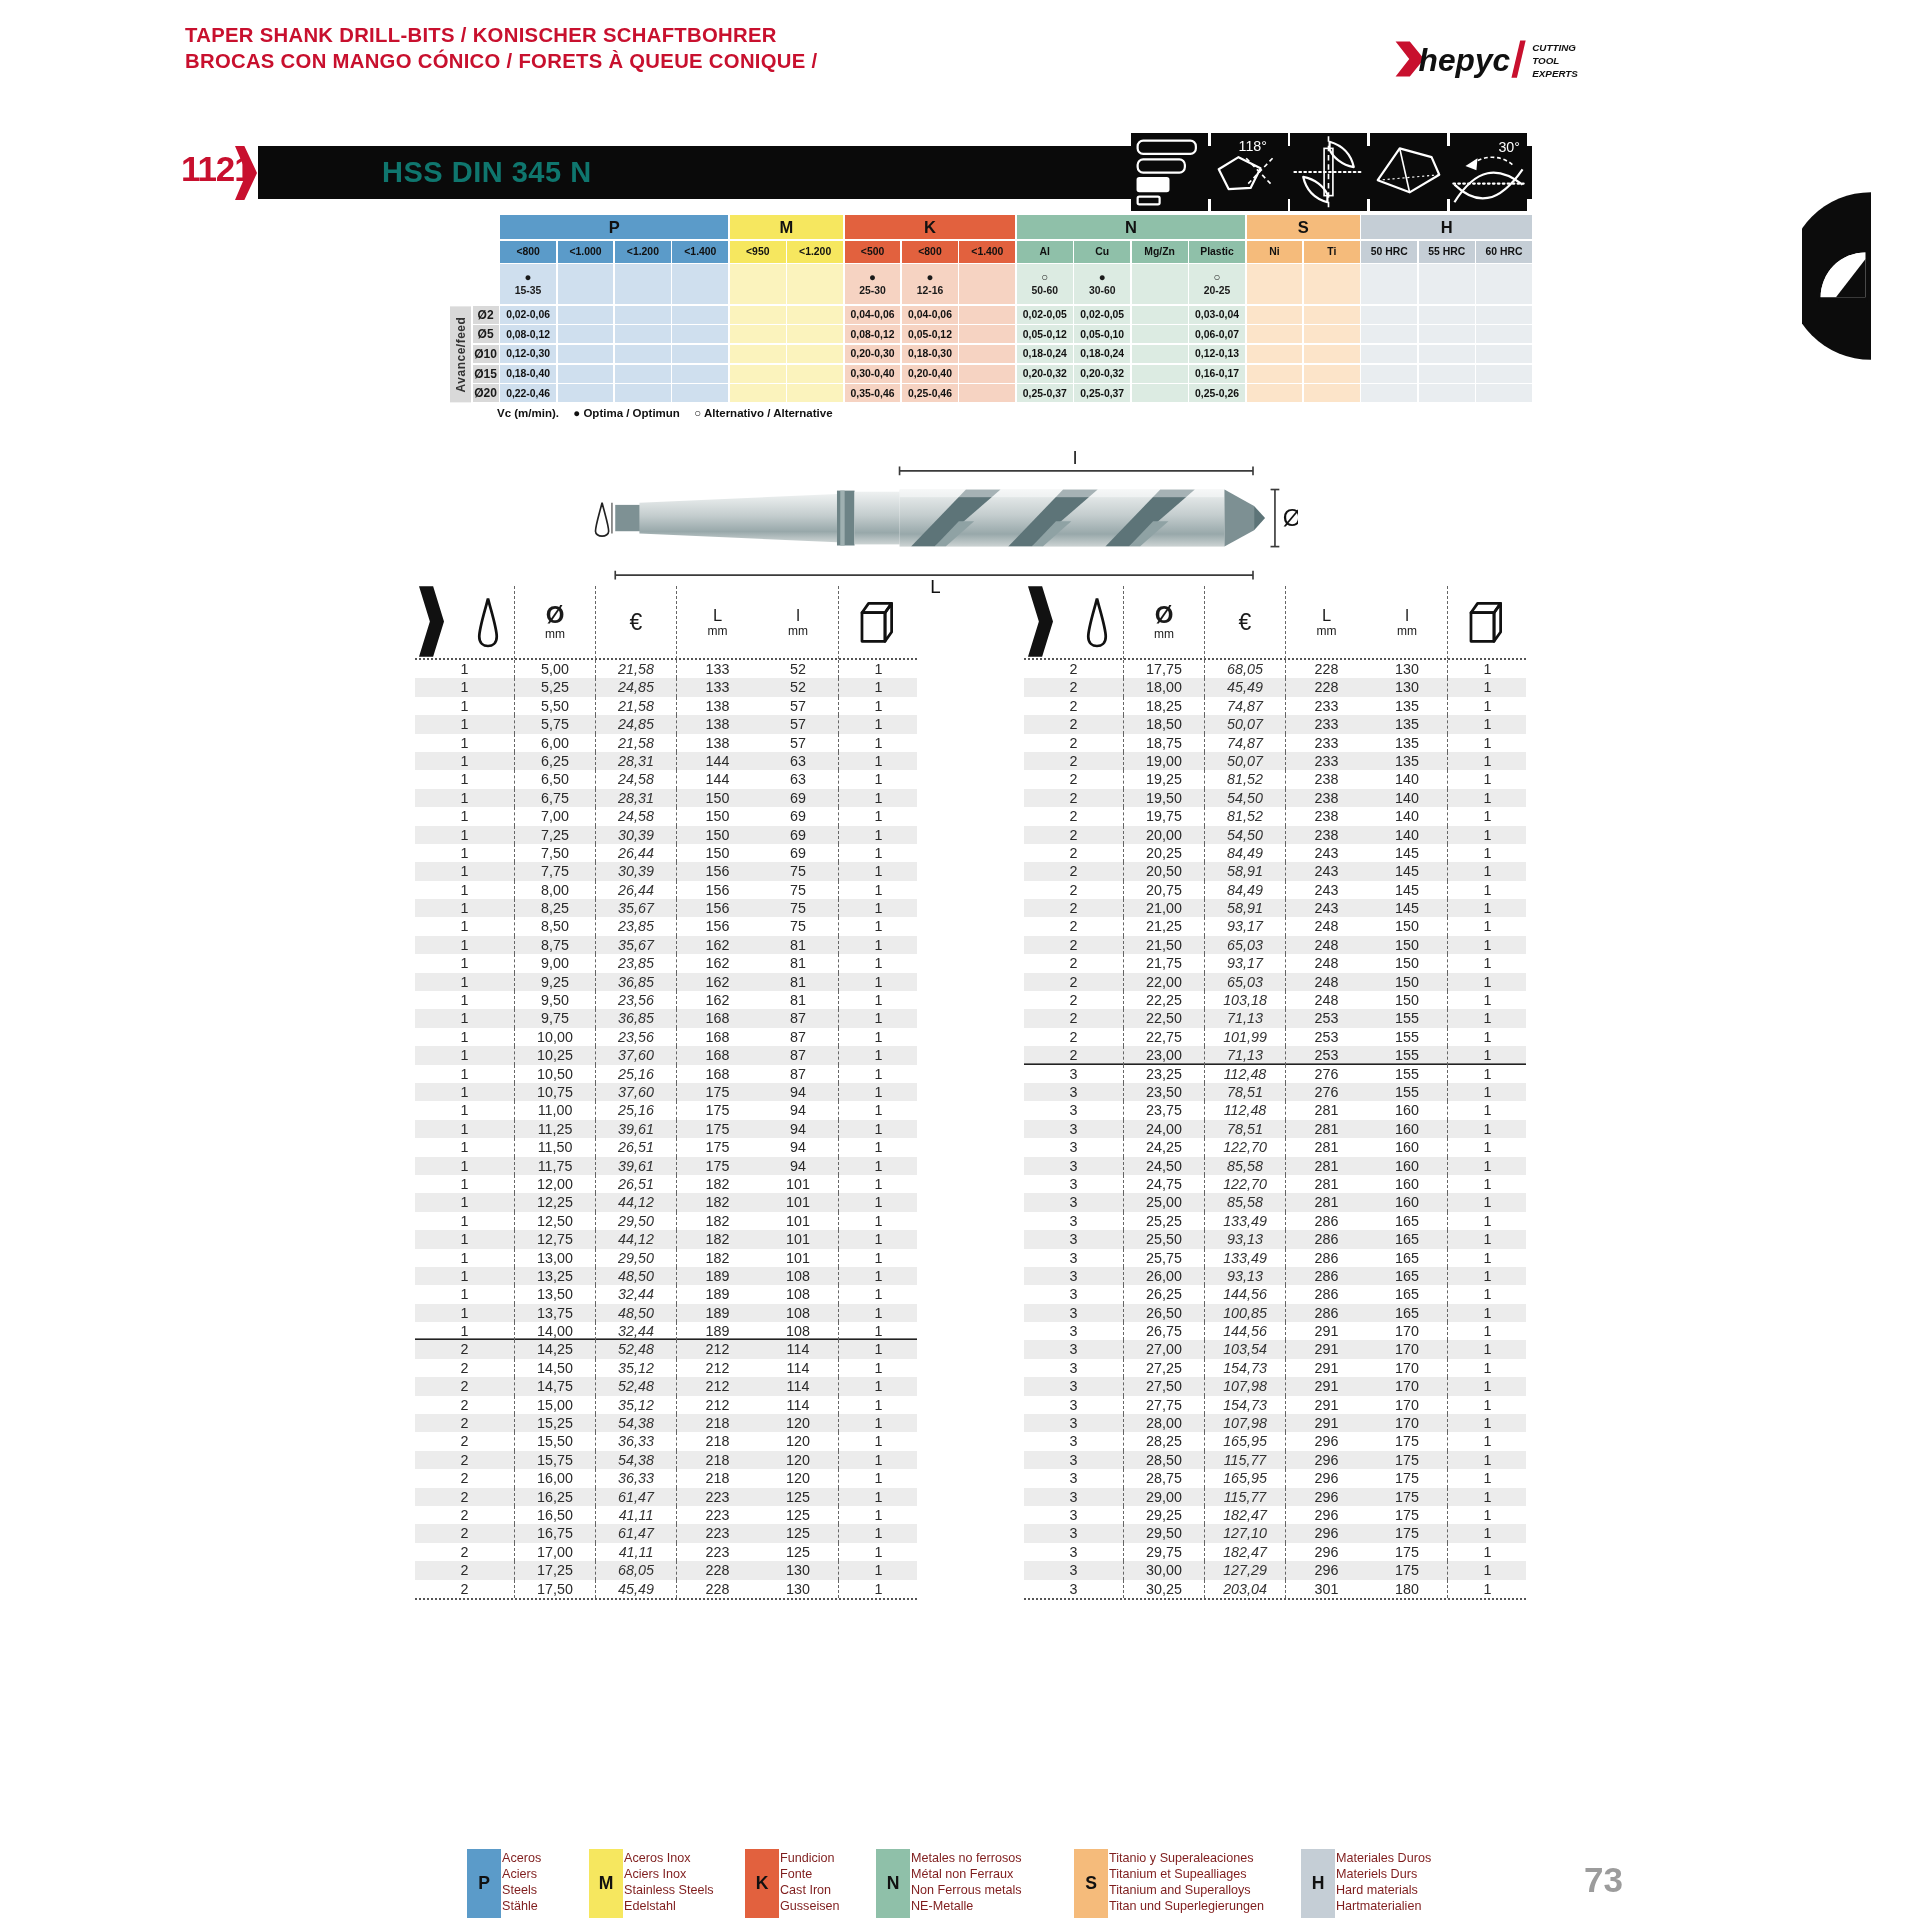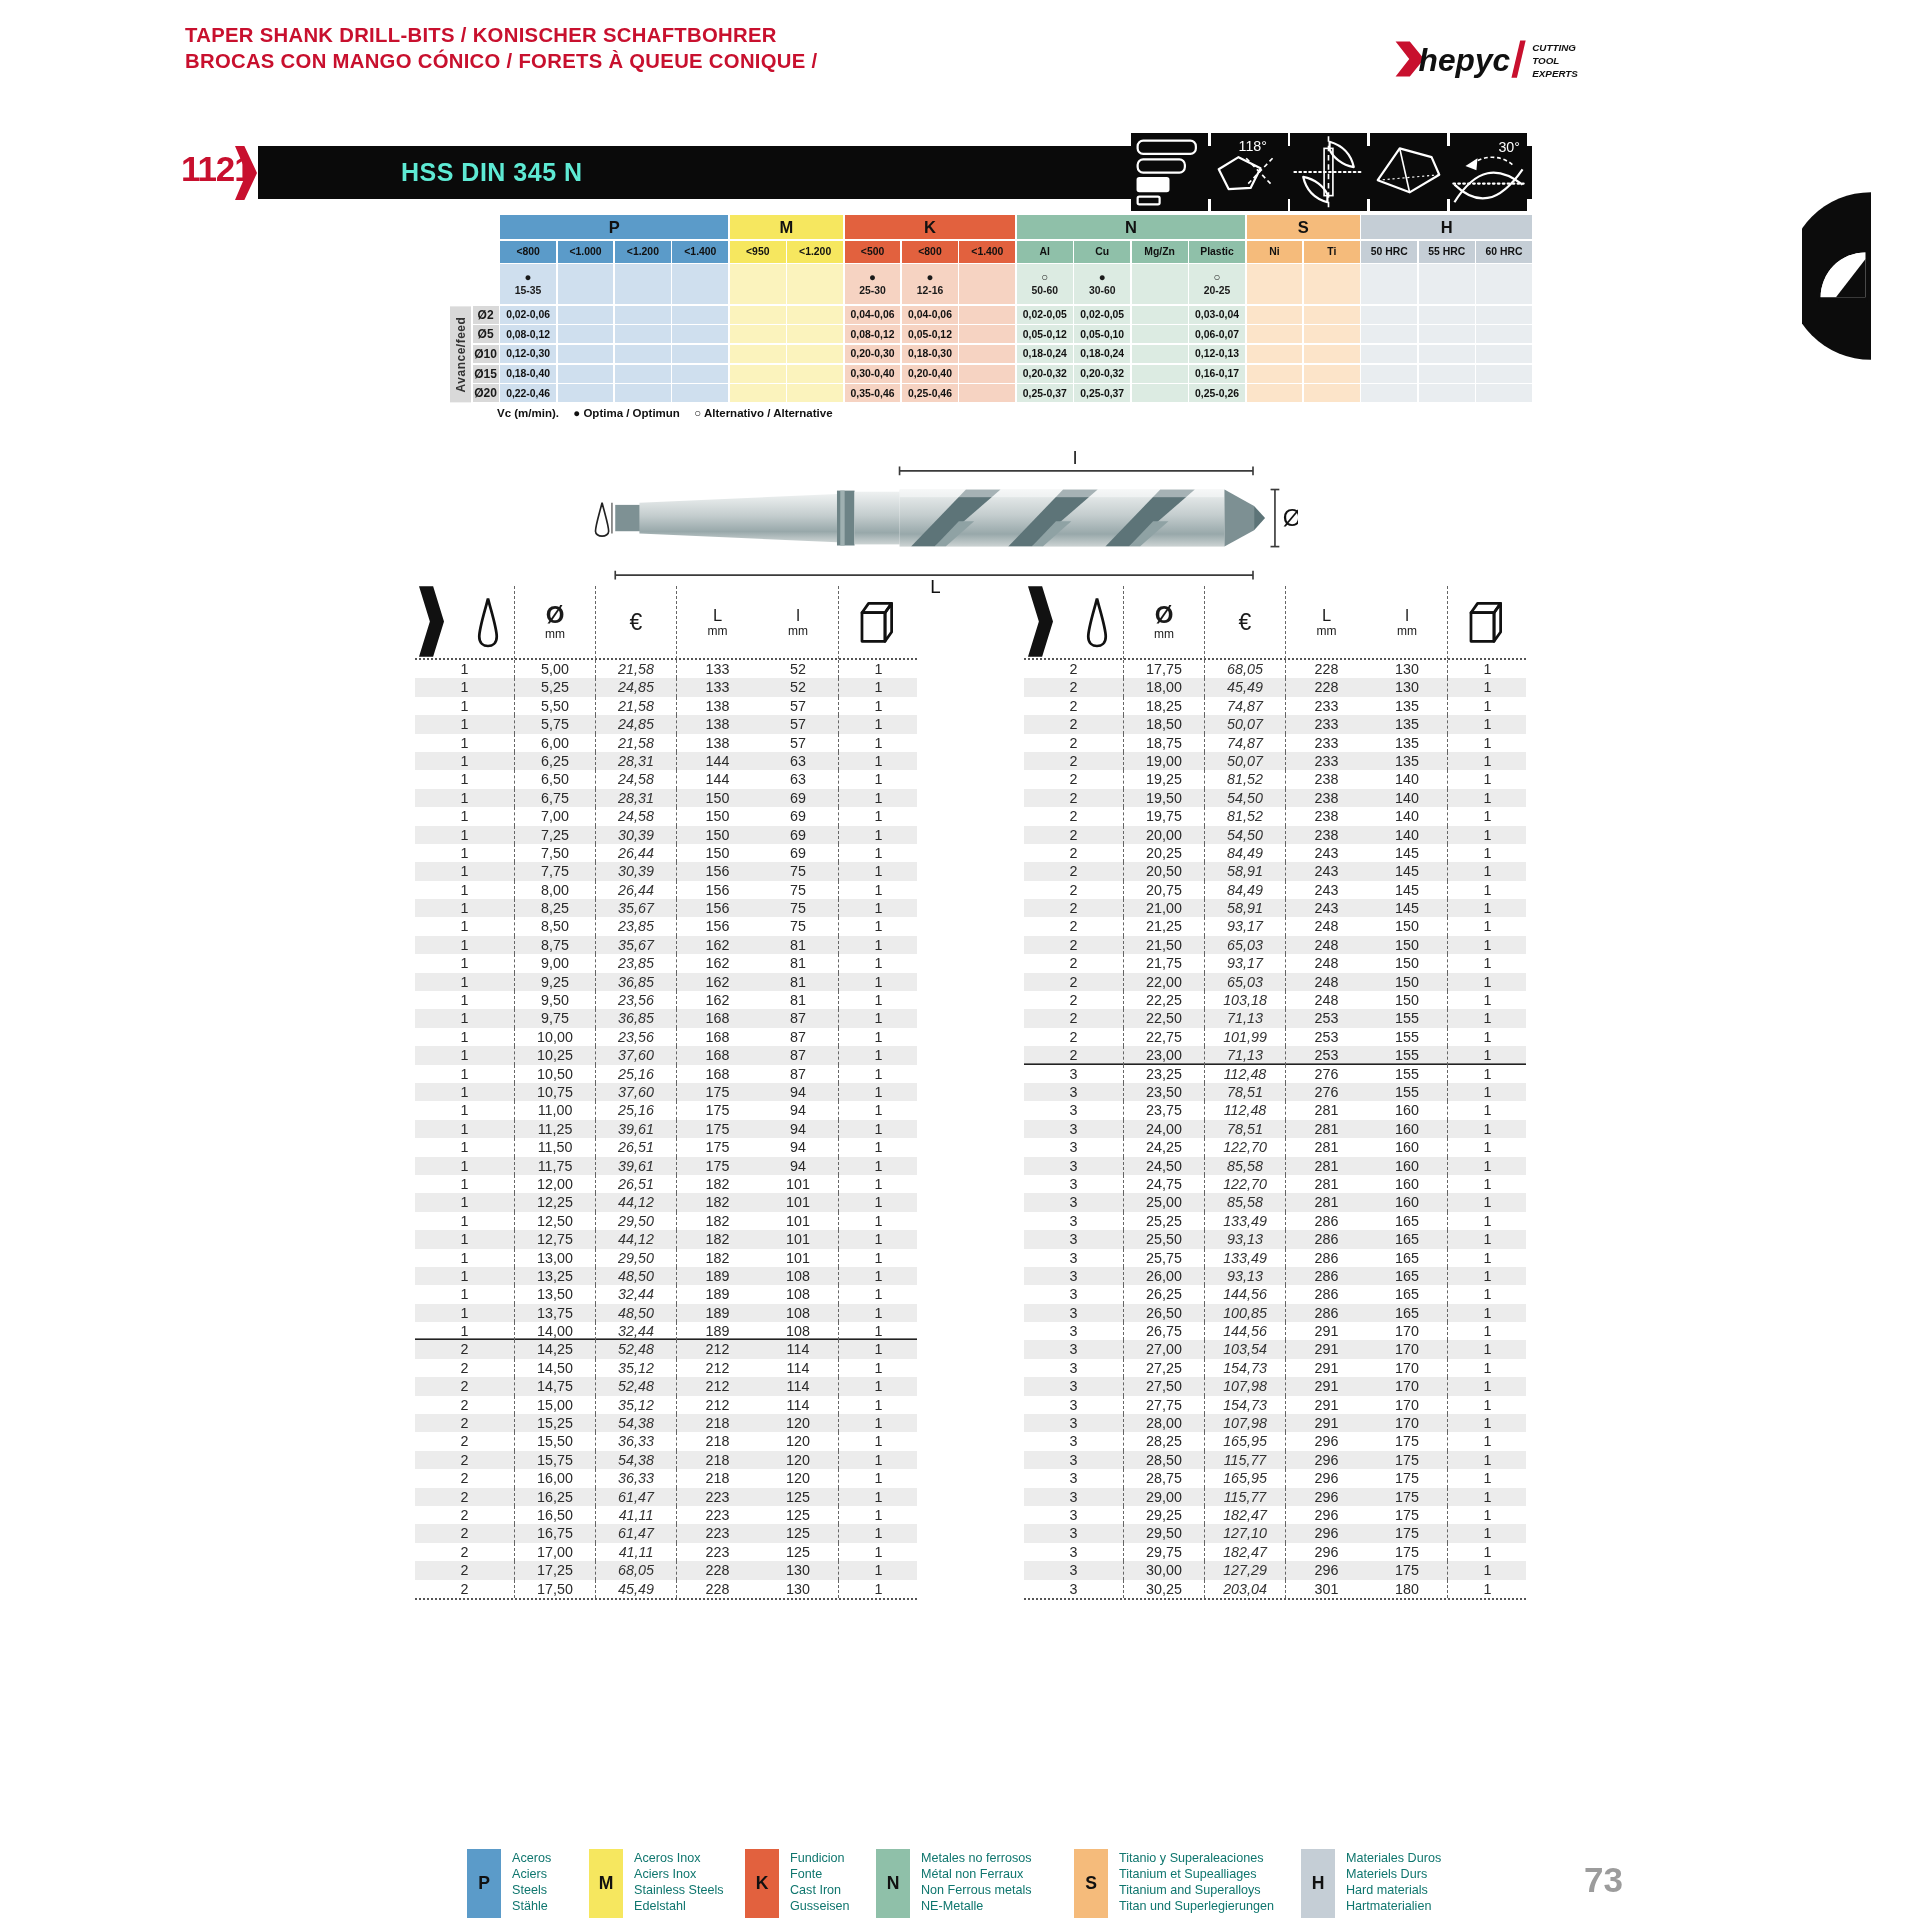--- a/index.html
+++ b/index.html
@@ -7,21 +7,21 @@
   .page{position:relative;width:1926px;height:1926px;background:#fff;overflow:hidden;}
 
   
   .title{position:absolute;left:185px;top:22px;font-weight:bold;font-size:20.3px;line-height:26px;color:#c8102e;letter-spacing:0.3px;}
   .logo{position:absolute;left:1395px;top:35px;}
 
   
   .pcode{position:absolute;left:181px;top:149px;font-size:35px;font-weight:bold;color:#c8102e;letter-spacing:-1.1px;}
   .pchev{position:absolute;left:235px;top:146px;}
   .pbar{position:absolute;left:258px;top:146px;width:1274px;height:53px;background:#0a0a0a;}
-  .pbar .pname{position:absolute;left:143px;top:0;line-height:53px;color:#5eead4;font-size:25px;font-weight:bold;letter-spacing:0.5px;}
+  .pbar .pname{position:absolute;left:124px;top:0;line-height:53px;color:#0f766e;font-size:29px;font-weight:bold;letter-spacing:0.5px;}
   .iconrow{position:absolute;left:1131px;top:133px;display:flex;gap:2.7px;}
   .ibox{width:77px;height:78px;background:#0a0a0a;position:relative;}
   .ibox svg{position:absolute;left:0;top:0;}
 
   
   .speed{position:absolute;left:450px;top:215px;width:1082px;display:grid;
          grid-template-columns:21px 26px repeat(18,1fr);
          grid-template-rows:24px 22px 40px repeat(5,18px);
          gap:1.6px;background:#fff;}
   .sg-letter{font-size:16.5px;font-weight:bold;display:flex;align-items:center;justify-content:center;color:#111;}
@@ -52,21 +52,21 @@
   .prow{display:grid;grid-template-columns:100px 81px 81px 81px 81px 79px;height:18.4px;}
   .pbody .prow:nth-child(even){background:#ececec;}
   .prow.cone-break{box-shadow:0 -1.6px 0 0 #222;}
   .pcell{text-align:center;font-size:14.3px;line-height:18.4px;color:#2a2a2a;overflow:hidden;}
   .prow>:nth-child(1),.prow>:nth-child(2),.prow>:nth-child(3),.prow>:nth-child(5){border-right:1.1px dashed #666;}
   .pcell.c2{font-style:italic;color:#333;}
 
   
   .fitem{position:absolute;top:1849px;display:flex;align-items:flex-start;}
   .fchip{width:34px;height:69px;display:flex;align-items:center;justify-content:center;font-size:17.6px;font-weight:bold;color:#111;}
-  .flines{margin-left:11px;font-size:12.6px;line-height:16px;color:#0f766e;padding-top:1.1px;}
+  .flines{margin-left:1px;font-size:12.6px;line-height:16px;color:#7f1d1d;padding-top:1.1px;}
   .pagenum{position:absolute;left:1584px;top:1860px;font-size:35px;font-weight:bold;color:#9c9c9c;}
 
   
   .edgetab{position:absolute;left:1802px;top:192px;width:69px;height:168px;}
 </style>
 </head>
 <body>
 
 <div class="page">
 

